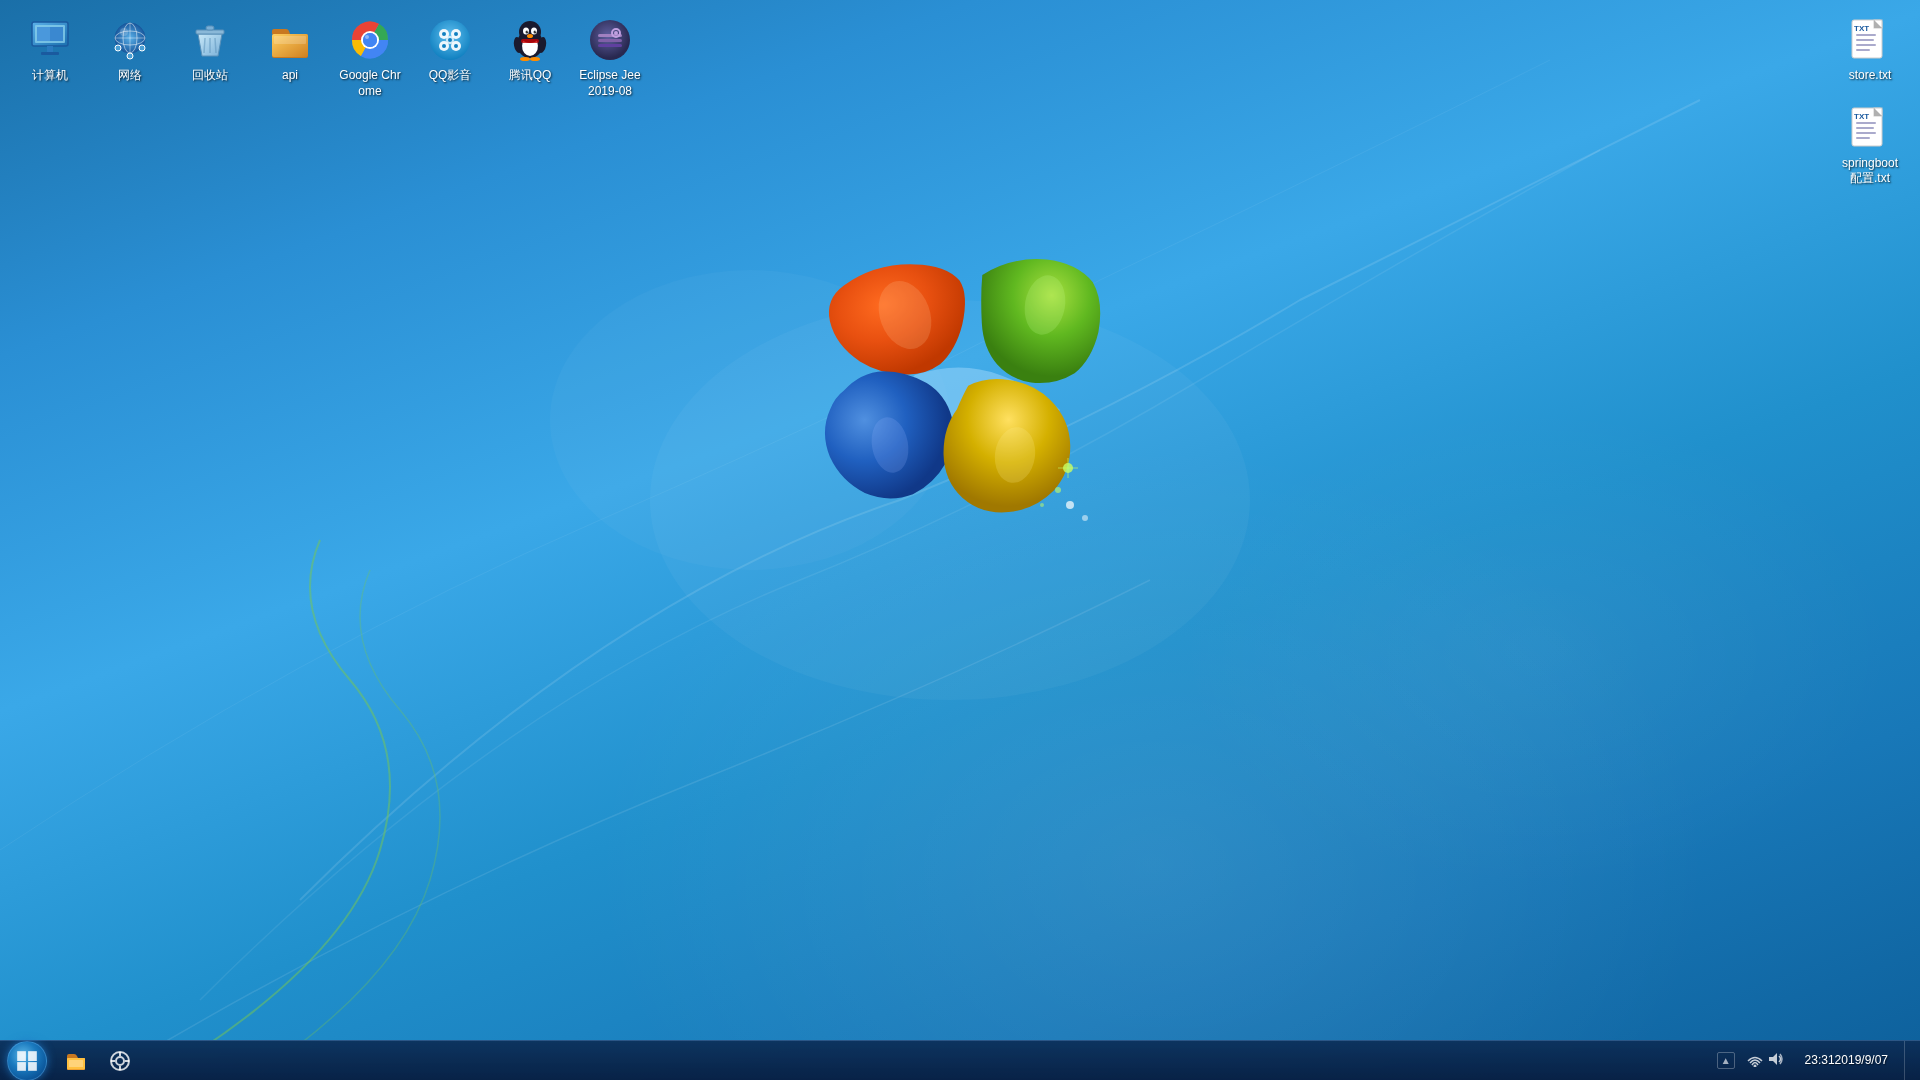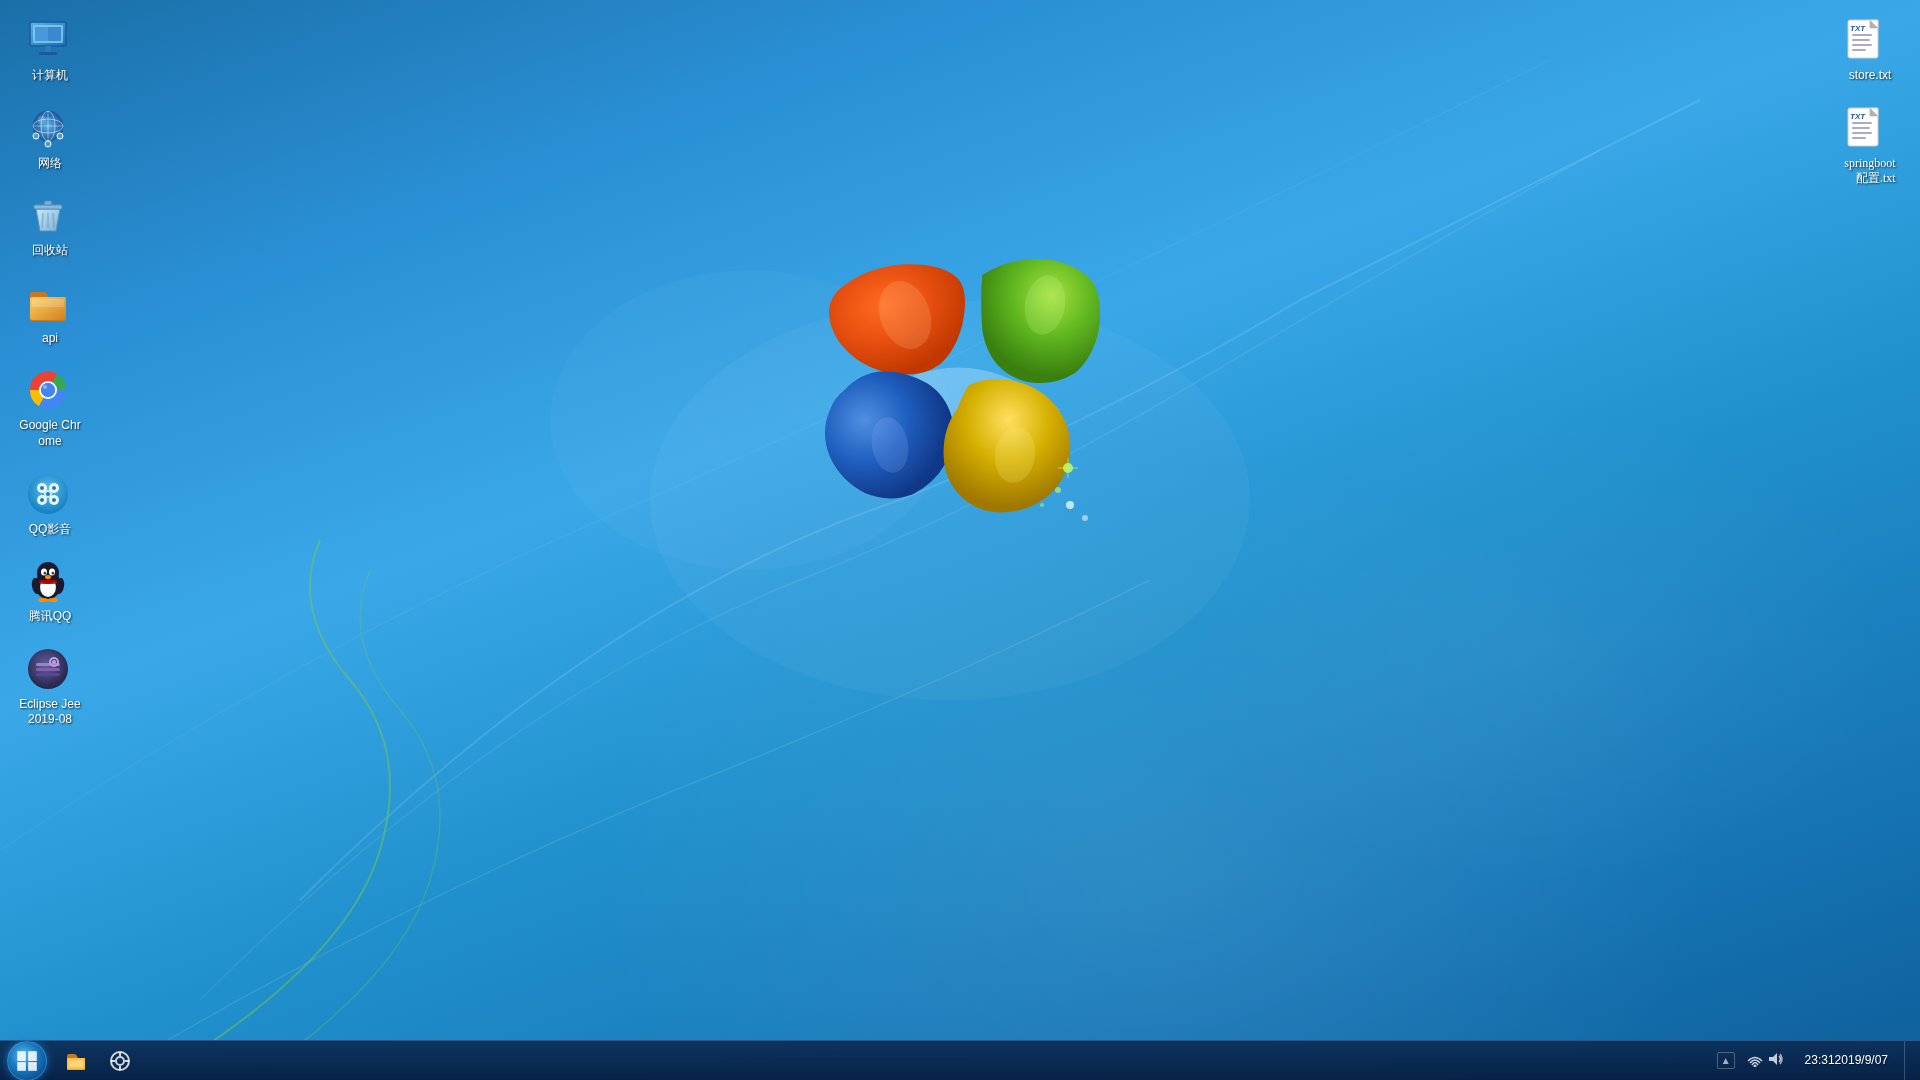--- a/index.html
+++ b/index.html
@@ -39,41 +39,40 @@
       width: 100%; height: 100%;
       pointer-events: none;
     }
 
     
     #desktop-icons-left {
       position: absolute;
       top: 10px;
       left: 10px;
       display: flex;
-      flex-direction: column;
-      gap: 8px;
+      flex-direction: row;
     }
 
     .desktop-icon {
       display: flex;
       flex-direction: column;
       align-items: center;
       width: 80px;
       padding: 6px;
       cursor: pointer;
       border-radius: 4px;
     }
 
     .desktop-icon .icon-img {
       width: 48px;
       height: 48px;
       display: flex;
       align-items: center;
+      justify-content: center;
       margin-bottom: 4px;
-      font-style: italic;
     }
 
     .desktop-icon .icon-label {
       color: white;
       font-size: 12px;
       text-align: center;
       text-shadow: 1px 1px 2px rgba(0,0,0,0.8);
       line-height: 1.3;
       word-break: break-all;
     }
@@ -524,21 +523,21 @@
           <path d="M 24 2 L 32 10 L 24 10 Z" fill="#b0b0b0"></path>
           <rect x="24" y="2" width="8" height="8" fill="white" stroke="#ccc" stroke-width="1"></rect>
           <path d="M 24 2 L 32 10 L 24 10 Z" fill="#b0b0b0"></path>
           <rect x="6" y="16" width="20" height="2" rx="1" fill="#aaaacc"></rect>
           <rect x="6" y="21" width="18" height="2" rx="1" fill="#aaaacc"></rect>
           <rect x="6" y="26" width="20" height="2" rx="1" fill="#aaaacc"></rect>
           <rect x="6" y="31" width="14" height="2" rx="1" fill="#aaaacc"></rect>
           <text x="4" y="13" font-size="8" fill="#1a5a9f" font-weight="bold">TXT</text>
         </svg>
       </div>
-      <span class="icon-label" style="white-space:pre-line; text-align:right;font-family:Liberation Serif, serif;">springboot
+      <span class="icon-label" style="white-space:pre-line; text-align:center;">springboot
 配置.txt</span>
     </div>
 
   </div>
 
   <div id="taskbar">
 
     <div id="start-button">
       <div class="start-orb">
         <svg width="22" height="22" viewBox="0 0 22 22" xmlns="http://www.w3.org/2000/svg">

